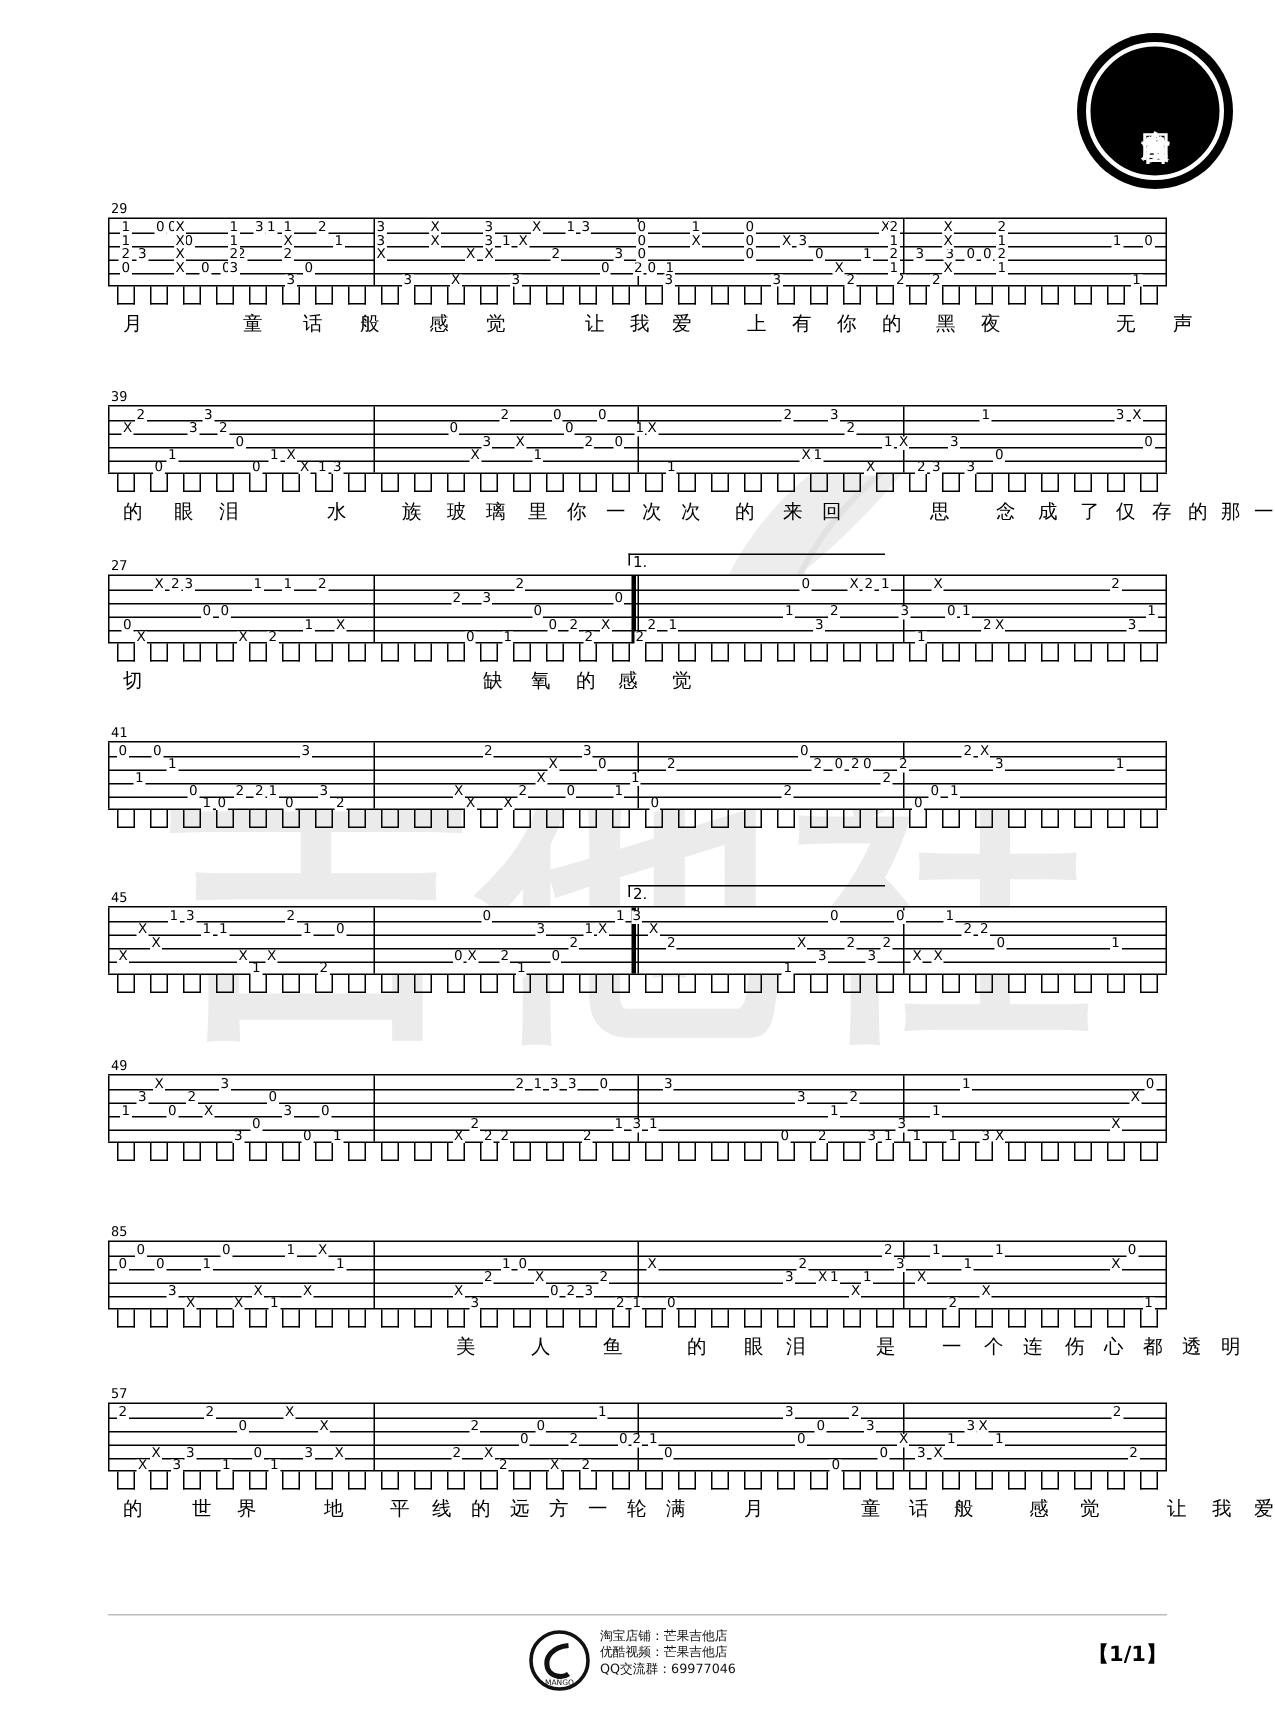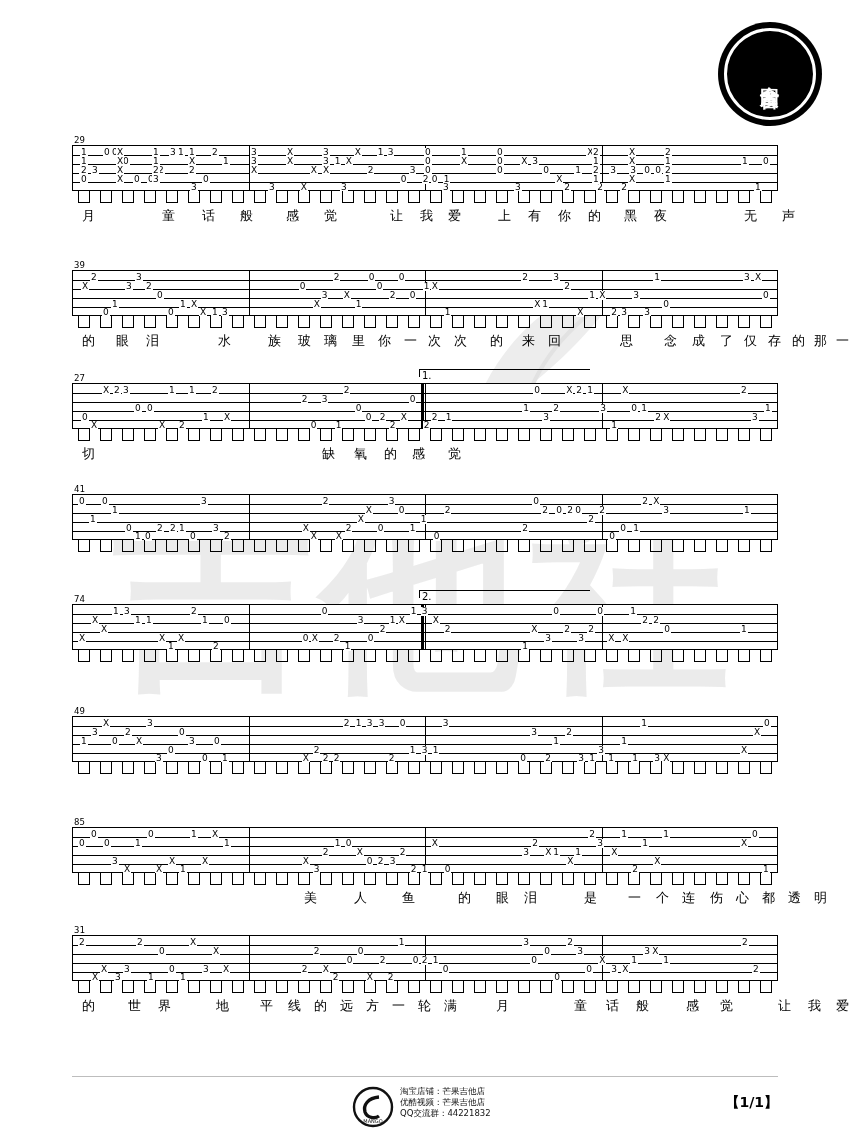--- a/index.html
+++ b/index.html
@@ -809,21 +809,21 @@
         <div class="line l1"></div>
         <div class="line l2"></div>
         <div class="line l3"></div>
         <div class="line l4"></div>
         <div class="bar" style="left: 0px;"></div>
         <div class="bar" style="left: 176.5px;"></div>
         <div class="bar" style="left: 353px;"></div>
         <div class="bar" style="left: 529.5px;"></div>
         <div class="bar" style="left: 705px;"></div>
         <div class="bar thick" style="left: 349px;"></div>
-        <div class="meas-num">74</div>
+        <div class="meas-num">45</div>
         <div class="note" style="left: 6px; top: 29px;">X</div>
         <div class="note" style="left: 19px; top: 11px;">X</div>
         <div class="note" style="left: 28px; top: 20px;">X</div>
         <div class="note" style="left: 40px; top: 2px;">1</div>
         <div class="note" style="left: 51px; top: 2px;">3</div>
         <div class="note" style="left: 62px; top: 11px;">1</div>
         <div class="note" style="left: 73px; top: 11px;">1</div>
         <div class="note" style="left: 86px; top: 29px;">X</div>
         <div class="note" style="left: 95px; top: 37px;">1</div>
         <div class="note" style="left: 105px; top: 29px;">X</div>
@@ -1299,21 +1299,21 @@
       <div class="staff">
         <div class="line l1"></div>
         <div class="line l2"></div>
         <div class="line l3"></div>
         <div class="line l4"></div>
         <div class="bar" style="left: 0px;"></div>
         <div class="bar" style="left: 176.5px;"></div>
         <div class="bar" style="left: 353px;"></div>
         <div class="bar" style="left: 529.5px;"></div>
         <div class="bar" style="left: 705px;"></div>
-        <div class="meas-num">31</div>
+        <div class="meas-num">57</div>
         <div class="note" style="left: 6px; top: 2px;">2</div>
         <div class="note" style="left: 19px; top: 37px;">X</div>
         <div class="note" style="left: 28px; top: 29px;">X</div>
         <div class="note" style="left: 42px; top: 37px;">3</div>
         <div class="note" style="left: 51px; top: 29px;">3</div>
         <div class="note" style="left: 64px; top: 2px;">2</div>
         <div class="note" style="left: 75px; top: 37px;">1</div>
         <div class="note" style="left: 86px; top: 11px;">0</div>
         <div class="note" style="left: 96px; top: 29px;">0</div>
         <div class="note" style="left: 107px; top: 37px;">1</div>
@@ -1479,16 +1479,16 @@
 <div class="footer">
   <div class="footer-sep"></div>
   <svg class="f-logo" viewBox="0 0 42 42">
     <circle cx="21" cy="21" r="19" fill="none" stroke="#111" stroke-width="2.4"></circle>
     <path d="M27 11 C16 12 11 19 13 26 C15 32 23 33 27 30" fill="none" stroke="#111" stroke-width="3.4"></path>
     <text x="21" y="37" font-size="5" text-anchor="middle" fill="#111" font-family="DejaVu Sans">MANGO</text>
   </svg>
   <div class="f-lines">
     <div>淘宝店铺：芒果吉他店</div>
     <div>优酷视频：芒果吉他店</div>
-    <div>QQ交流群：44221832</div>
+    <div>QQ交流群：69977046</div>
   </div>
   <div class="page-no">【1/1】</div>
 </div>
 
 </body></html>

